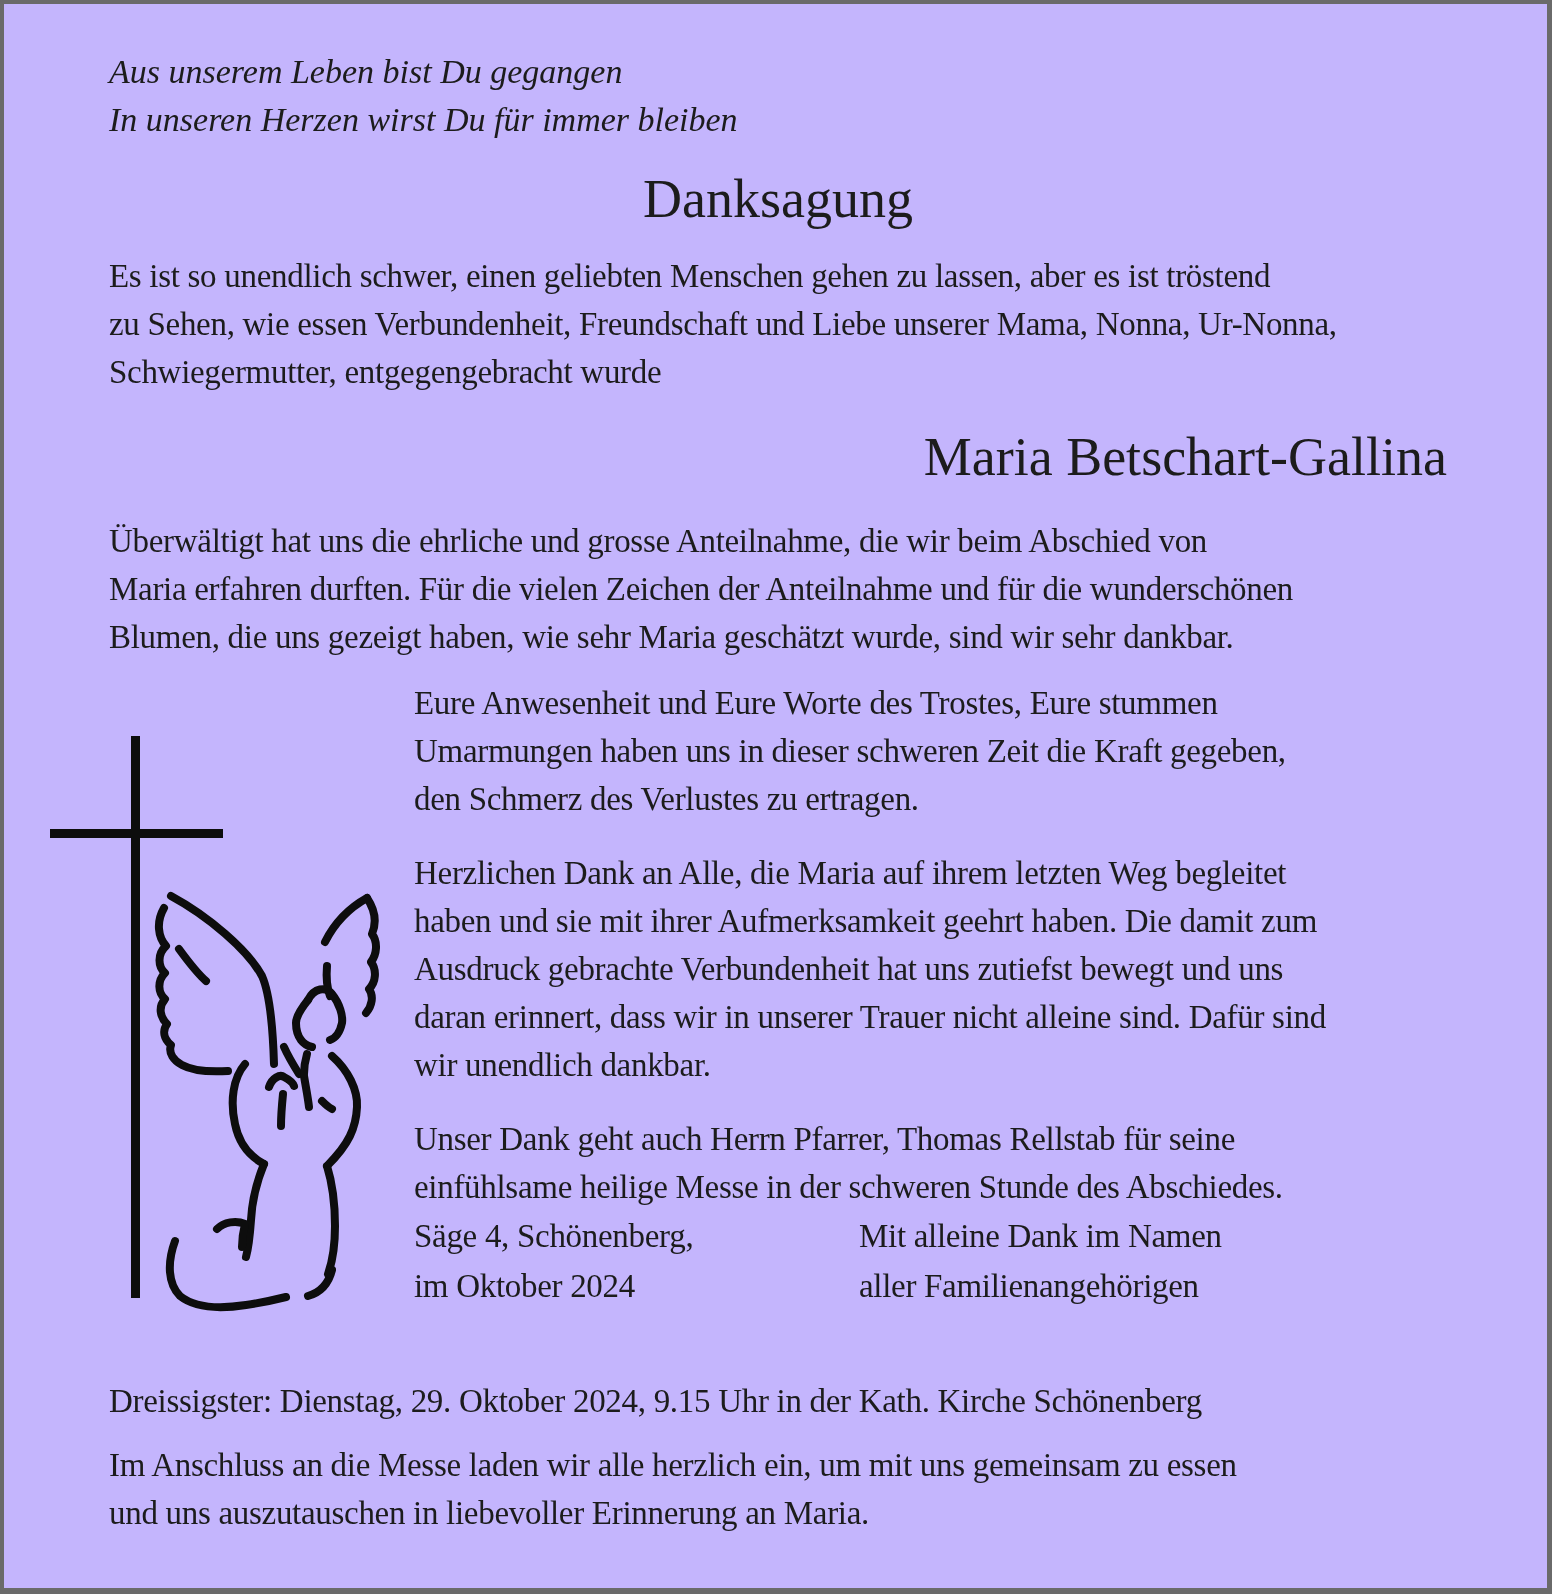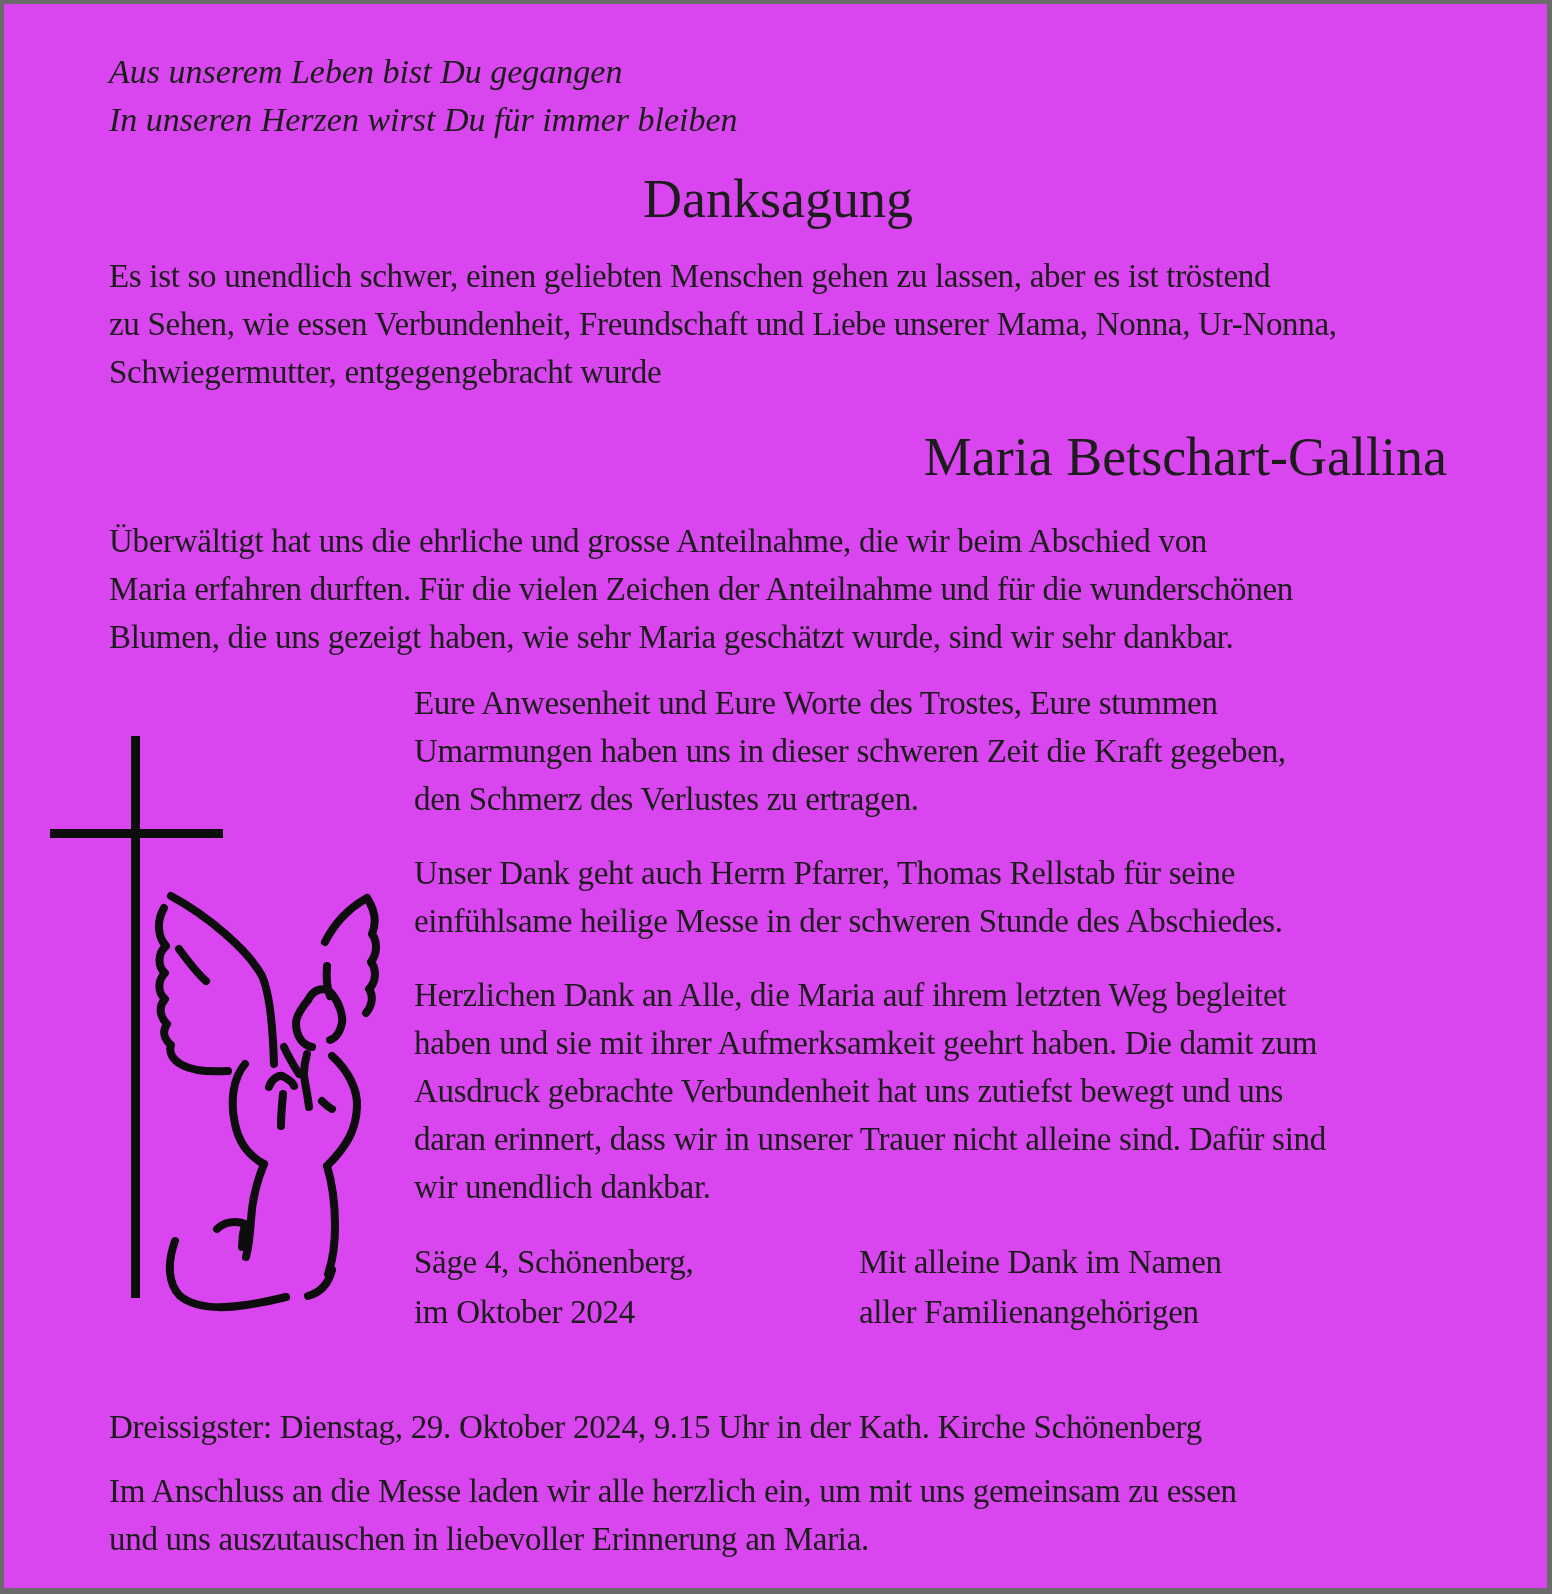--- a/index.html
+++ b/index.html
@@ -1,35 +1,35 @@
 <!DOCTYPE html>
 <html lang="de"><head>
 <meta charset="utf-8">
 <title>Document</title>
 <style>
   html,body{margin:0;padding:0;background:#ffffff;}
   .page{
     width:1552px;height:1594px;box-sizing:border-box;position:relative;
-    background:#d946ef;
+    background:#c4b5fd;
     border-style:solid;border-color:#6a6a6a;border-width:4px 5px 6px 4px;
     font-family:"Liberation Serif", serif;
     color:#1c1c1c;overflow:hidden;
   }
   .content{padding:40px 100px 0 105px;}
   .epigraph{font-style:italic;font-size:34px;line-height:48px;margin-top:4px;}
   .title{font-size:54px;line-height:62px;text-align:center;margin-top:24px;font-weight:normal;}
   .name{font-size:54px;line-height:62px;text-align:right;margin-top:30px;font-weight:normal;}
   .body{font-size:33px;line-height:48px;margin:0;letter-spacing:-0.3px;}
   .intro{margin-top:22px;}
   .gratitude{margin-top:29px;}
   .indent{margin-left:305px;}
   .condolence{margin-top:18px;}
   .thanks-all{margin-top:26px;}
   .thanks-pastor{margin-top:26px;}
-  .sig-row{display:flex;margin-top:26px;}
+  .sig-row{display:flex;}
   .sig-col{font-size:33px;line-height:50px;letter-spacing:-0.3px;}
   .sig-left{width:445px;}
   .service-line{margin-top:66px;}
   .invitation{margin-top:16px;}
   .illustration{position:absolute;left:46px;top:722px;}
   .illustration .stroke{fill:none;stroke-width:8;stroke-linecap:round;stroke-linejoin:round;}
   .illustration .solid{stroke:none;}
 </style>
 </head>
 <body>
@@ -96,31 +96,31 @@
     </p>
 
     <div class="indent">
 
       <p class="body condolence">
         <span>Eure Anwesenheit und Eure Worte des Trostes, Eure stummen</span><br>
         <span>Umarmungen haben uns in dieser schweren Zeit die Kraft gegeben,</span><br>
         <span>den Schmerz des Verlustes zu ertragen.</span>
       </p>
 
-      <p class="body thanks-pastor">
-        <span>Unser Dank geht auch Herrn Pfarrer, Thomas Rellstab für seine</span><br>
-        <span>einfühlsame heilige Messe in der schweren Stunde des Abschiedes.</span>
-      </p>
-
       <p class="body thanks-all">
         <span>Herzlichen Dank an Alle, die Maria auf ihrem letzten Weg begleitet</span><br>
         <span>haben und sie mit ihrer Aufmerksamkeit geehrt haben. Die damit zum</span><br>
         <span>Ausdruck gebrachte Verbundenheit hat uns zutiefst bewegt und uns</span><br>
         <span>daran erinnert, dass wir in unserer Trauer nicht alleine sind. Dafür sind</span><br>
         <span>wir unendlich dankbar.</span>
+      </p>
+
+      <p class="body thanks-pastor">
+        <span>Unser Dank geht auch Herrn Pfarrer, Thomas Rellstab für seine</span><br>
+        <span>einfühlsame heilige Messe in der schweren Stunde des Abschiedes.</span>
       </p>
 
       <div class="sig-row">
         <div class="sig-col sig-left">
           <span>Säge 4, Schönenberg,</span><br>
           <span>im Oktober 2024</span>
         </div>
         <div class="sig-col">
           <span>Mit alleine Dank im Namen</span><br>
           <span>aller Familienangehörigen</span>

